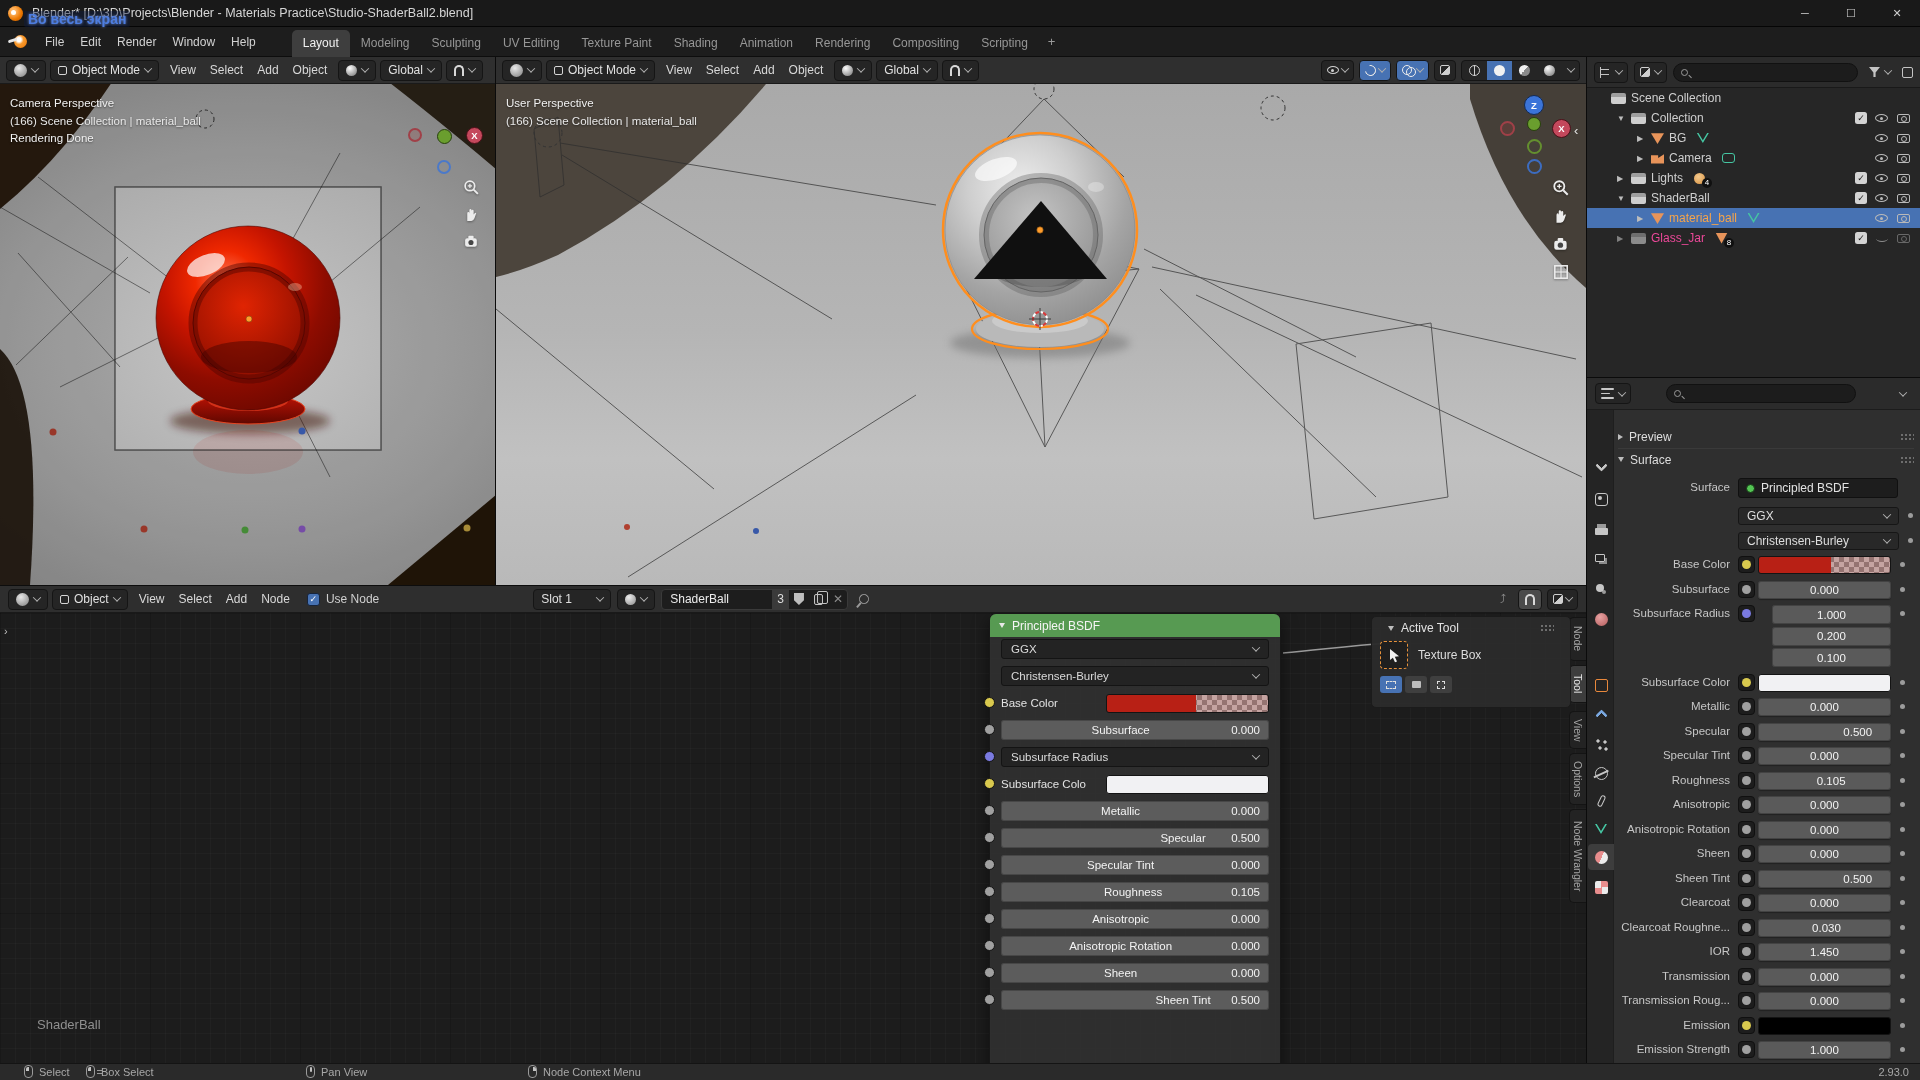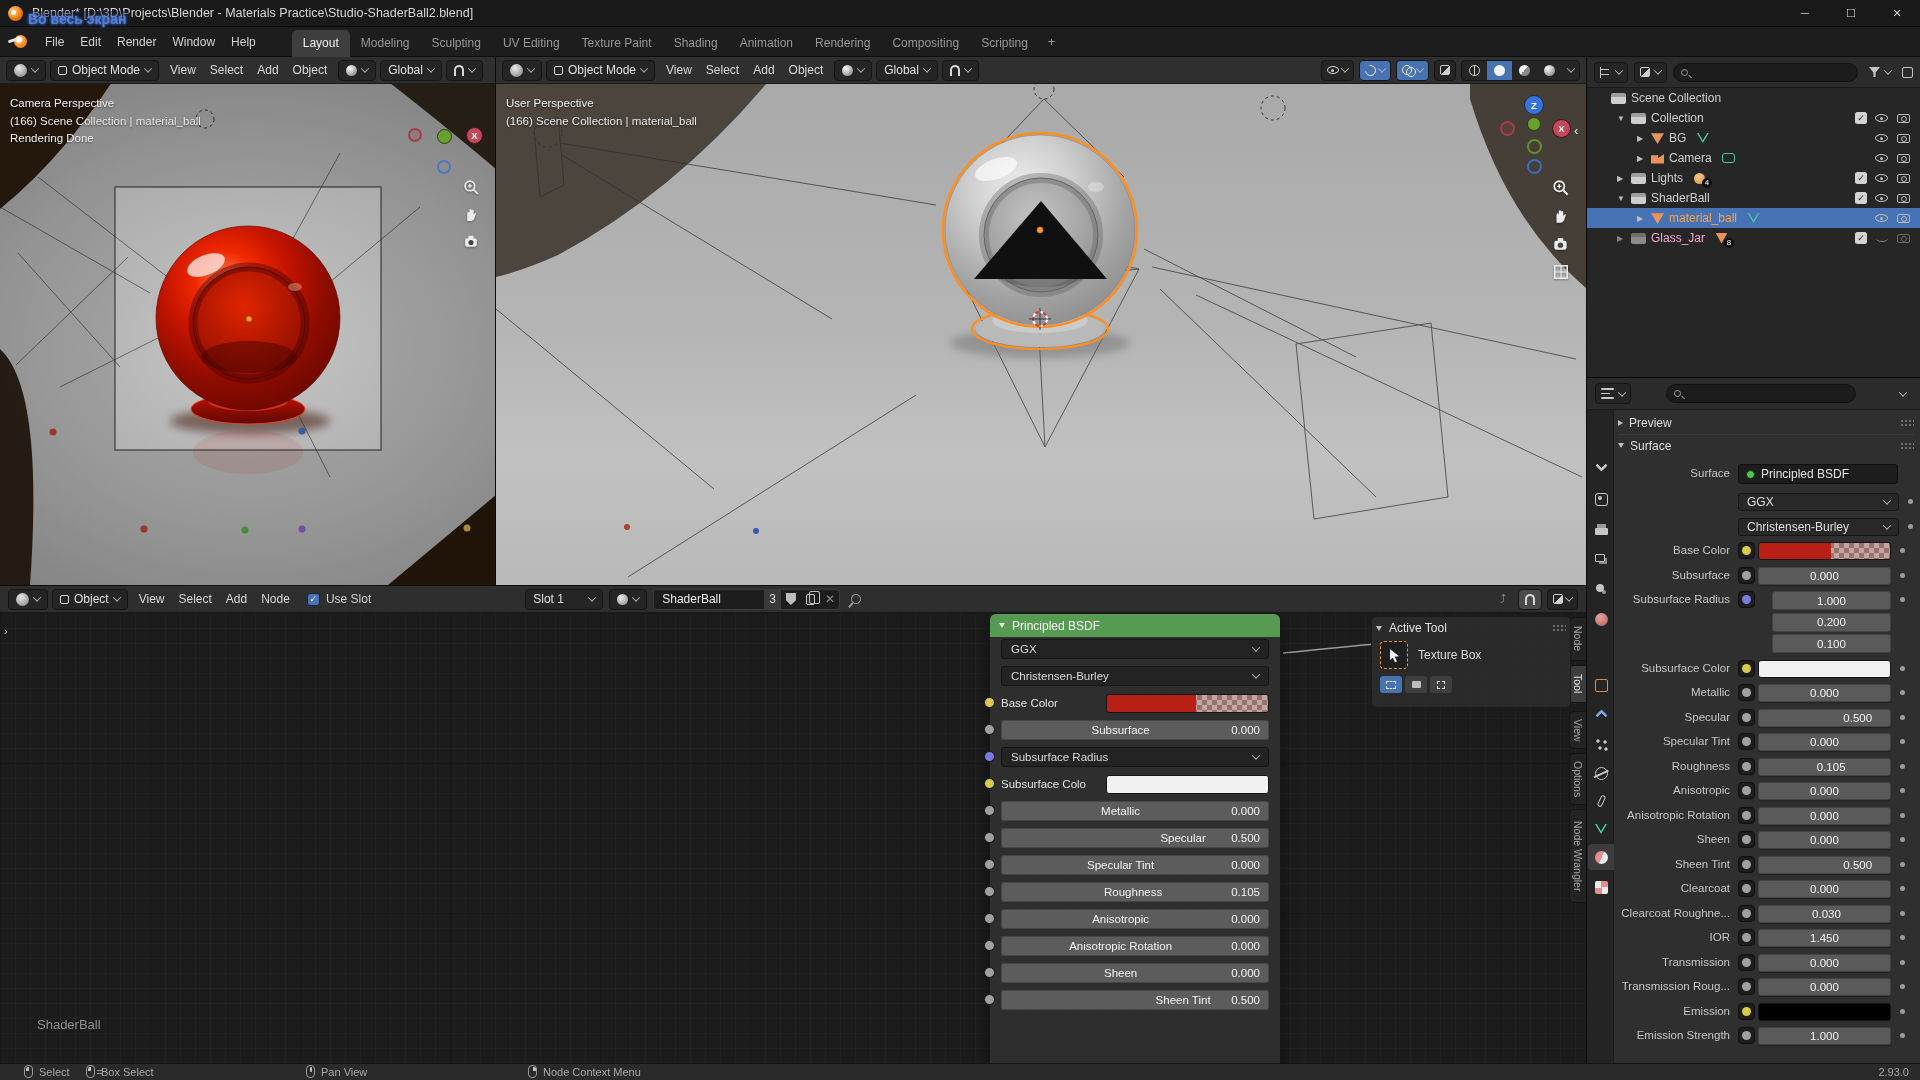--- a/index.html
+++ b/index.html
@@ -92,21 +92,21 @@
   .o-rows{position:absolute;left:0;top:31px;right:0;}
   .o-row{height:20px;display:flex;align-items:center;padding-left:calc(10px + var(--indent,0)*20px);position:relative;}
   .o-row.selected{background:#4772b3;}
   .o-caret{width:14px;font-size:8px;color:#bdbdbd;flex:none;}
   .o-icon{width:15px;height:13px;margin-right:5px;flex:none;position:relative;}
   .o-row[data-icon="collection"] .o-icon{background:linear-gradient(#9e9e9e 0 4px,#cecece 4px);border-radius:2px;height:11px;margin-top:1px;}
   .o-row[data-icon="mesh"] .o-icon{background:#e8945a;clip-path:polygon(50% 100%,0 10%,100% 10%);width:13px;height:12px;}
   .o-row[data-icon="camera"] .o-icon{background:#e8945a;clip-path:polygon(0 25%,55% 25%,55% 50%,100% 15%,100% 100%,0 100%);width:13px;height:11px;}
   .o-label{white-space:nowrap;color:#cfcfcf;}
   .o-row.activeobj .o-label{color:#f6a44a;}
-  .o-row.muted .o-label{color:#f9a8d4;}
+  .o-row.muted .o-label{color:#ec4899;}
   .o-extra{display:none;margin-left:9px;position:relative;width:15px;height:13px;flex:none;align-items:center;justify-content:center;}
   .o-row[data-extra] .o-extra{display:inline-flex;}
   .o-row[data-extra="meshdata"] .x-shape{width:12px;height:10px;background:#45c5a2;clip-path:polygon(50% 100%,0 0,14% 0,50% 72%,86% 0,100% 0);}
   .o-row[data-extra="camdata"] .x-shape{width:13px;height:10px;border:1.4px solid #45c5a2;border-radius:3px;}
   .o-row[data-extra="light"] .x-shape{width:11px;height:11px;border-radius:50%;background:radial-gradient(circle at 40% 35%,#f3c98e,#d8913f);}
   .o-row[data-extra="mesh"] .x-shape{width:12px;height:11px;background:#e8945a;clip-path:polygon(50% 100%,0 0,100% 0);}
   .o-badge{position:absolute;right:-5px;bottom:-3px;min-width:10px;height:10px;border-radius:50%;background:#101010;color:#fff;font-size:8px;line-height:10px;text-align:center;}
   .o-badge:empty{display:none;}
   .o-toggles{margin-left:auto;display:flex;gap:7px;padding-right:9px;}
   .slot{width:15px;height:14px;display:flex;align-items:center;justify-content:center;}
@@ -145,21 +145,21 @@
   .ptab[data-icon="modifiers"] .picn{width:9px;height:9px;border-left:3px solid #7aa8e0;border-bottom:3px solid #7aa8e0;transform:rotate(135deg);border-radius:2px;}
   .ptab[data-icon="particles"] .picn{background:radial-gradient(circle 1.6px at 3px 3px,#c6c6c6 98%,transparent),radial-gradient(circle 1.6px at 10px 4px,#c6c6c6 98%,transparent),radial-gradient(circle 1.6px at 5px 10px,#c6c6c6 98%,transparent),radial-gradient(circle 1.6px at 11px 11px,#c6c6c6 98%,transparent);}
   .ptab[data-icon="physics"] .picn{border-radius:50%;border:1.5px solid #c6c6c6;position:relative;}
   .ptab[data-icon="physics"] .picn::before{content:"";position:absolute;left:-3px;top:5px;width:16px;height:1.5px;background:#c6c6c6;transform:rotate(-25deg);}
   .ptab[data-icon="constraints"] .picn{width:5px;height:12px;border:1.5px solid #c6c6c6;border-radius:3px;transform:rotate(25deg);}
   .ptab[data-icon="data"] .picn{width:12px;height:10px;background:#45c5a2;clip-path:polygon(50% 100%,0 0,15% 0,50% 70%,85% 0,100% 0);}
   .ptab[data-icon="material"] .picn{border-radius:50%;background:linear-gradient(115deg,#e88d8d 50%,#ececec 50%);}
   .ptab[data-icon="texture"] .picn{background:conic-gradient(#e88d8d 25%,#ececec 0 50%,#e88d8d 0 75%,#ececec 0);border-radius:2px;}
   .prop-body{position:absolute;left:27px;top:32px;right:0;bottom:0;padding:2px 6px 0 4px;overflow:hidden;}
   .panel-h{display:flex;align-items:center;gap:6px;height:22px;color:#dedede;border-top:1px solid #3a3a3a;}
-  .panel-h:first-child{border-top:none;}
+  .panel-h:first-child{border-top:none;margin-top:14px;}
   .tri-r{width:0;height:0;border-left:5px solid #bdbdbd;border-top:3.5px solid transparent;border-bottom:3.5px solid transparent;}
   .tri-d{width:0;height:0;border-top:5px solid #bdbdbd;border-left:3.5px solid transparent;border-right:3.5px solid transparent;}
   .grip{margin-left:auto;width:14px;height:8px;background-image:radial-gradient(circle 1px,#6e6e6e 98%,transparent);background-size:4px 4px;}
   .surface-row{display:flex;margin:8px 0 8px;}
   .p-sidelabel{width:112px;text-align:right;color:#c6c6c6;font-size:11.5px;padding-top:3px;white-space:nowrap;flex:none;}
   .surf-btn{width:160px;height:20px;margin-left:8px;background:#1d1d1d;border:1px solid #101010;border-radius:3px;display:flex;align-items:center;gap:6px;padding:0 7px;color:#e2e2e2;}
   .dot-green{width:9px;height:9px;border-radius:50%;background:#54c554;border:1px solid #143014;}
   .p-row{display:flex;align-items:flex-start;height:20px;margin-bottom:4.5px;}
   .p-row[data-type="triple"]{height:64px;}
   .sockbtn{width:17px;height:17px;background:#1d1d1d;border:1px solid #101010;border-radius:4px;margin:1px 0 0 8px;display:flex;align-items:center;justify-content:center;flex:none;}
@@ -245,21 +245,21 @@
   .nf-ca,.nf-c{color:#e2e2e2;}
   .n-swatch{margin-left:auto;width:163px;height:19px;border-radius:3px;border:1px solid #141414;}
   .n-swatch.ca{background:
      linear-gradient(90deg,#b82015 0 55%,rgba(184,32,21,.22) 55%),
      linear-gradient(45deg,#c9c9c9 25%,transparent 25%,transparent 75%,#c9c9c9 75%),
      linear-gradient(45deg,#c9c9c9 25%,#8b8b8b 25%,#8b8b8b 75%,#c9c9c9 75%);
      background-size:100% 100%,10px 10px,10px 10px;background-position:0 0,0 0,5px 5px;}
   .n-swatch.flat{background:var(--color,#fff);}
   
   .atool{position:absolute;left:1371px;top:3px;width:200px;height:92px;background:rgba(43,43,43,.97);border:1px solid #1b1b1b;border-radius:5px;z-index:7;}
-  .at-head{display:flex;align-items:center;gap:7px;height:22px;padding:0 4px;color:#e2e2e2;}
+  .at-head{display:flex;align-items:center;gap:7px;height:22px;padding:0 16px;color:#e2e2e2;}
   .at-row{display:flex;align-items:center;gap:10px;padding:2px 8px;color:#dcdcdc;}
   .at-toolbtn{width:28px;height:28px;background:#1f1f1f;border:1.4px dashed #e8923c;border-radius:4px;display:flex;align-items:center;justify-content:center;}
   .at-modes{display:flex;gap:3px;padding:5px 8px;}
   .at-m{width:22px;height:17px;border-radius:3px;background:#3f3f3f;display:flex;align-items:center;justify-content:center;}
   .at-m.active{background:#4772b3;}
   .dashsq{width:10px;height:8px;border:1.2px dashed #dfdfdf;}
   .sldsq{width:9px;height:7px;background:#bdbdbd;border-radius:1px;}
   
   .stab{position:absolute;right:0;top:calc(var(--y)*1px);height:calc(var(--h)*1px);width:17px;background:#232323;border:1px solid #141414;border-right:none;border-radius:5px 0 0 5px;display:flex;align-items:center;justify-content:center;writing-mode:vertical-rl;color:#a6a6a6;font-size:10.5px;z-index:6;white-space:nowrap;}
   .stab.active{background:#3d3d3d;color:#e6e6e6;}
@@ -1162,21 +1162,21 @@
         <span class="chev"></span>
       </span>
     <span style="display:flex">
         <span class="hdr-menu">View</span>
         <span class="hdr-menu">Select</span>
         <span class="hdr-menu">Add</span>
         <span class="hdr-menu">Node</span>
       </span>
     <span style="display:flex;align-items:center;gap:6px;margin-left:6px">
       <span class="cb">✓</span>
-        <span>Use Slot</span>
+        <span>Use Node</span>
     </span>
     <div class="slotgrp">
       <span class="hdr-btn" style="width:78px">
           <span>Slot 1</span>
           <span class="chev" style="margin-left:auto"></span>
         </span>
       <span class="hdr-btn">
           <span class="mini-orb"></span>
           <span class="chev"></span>
         </span>

